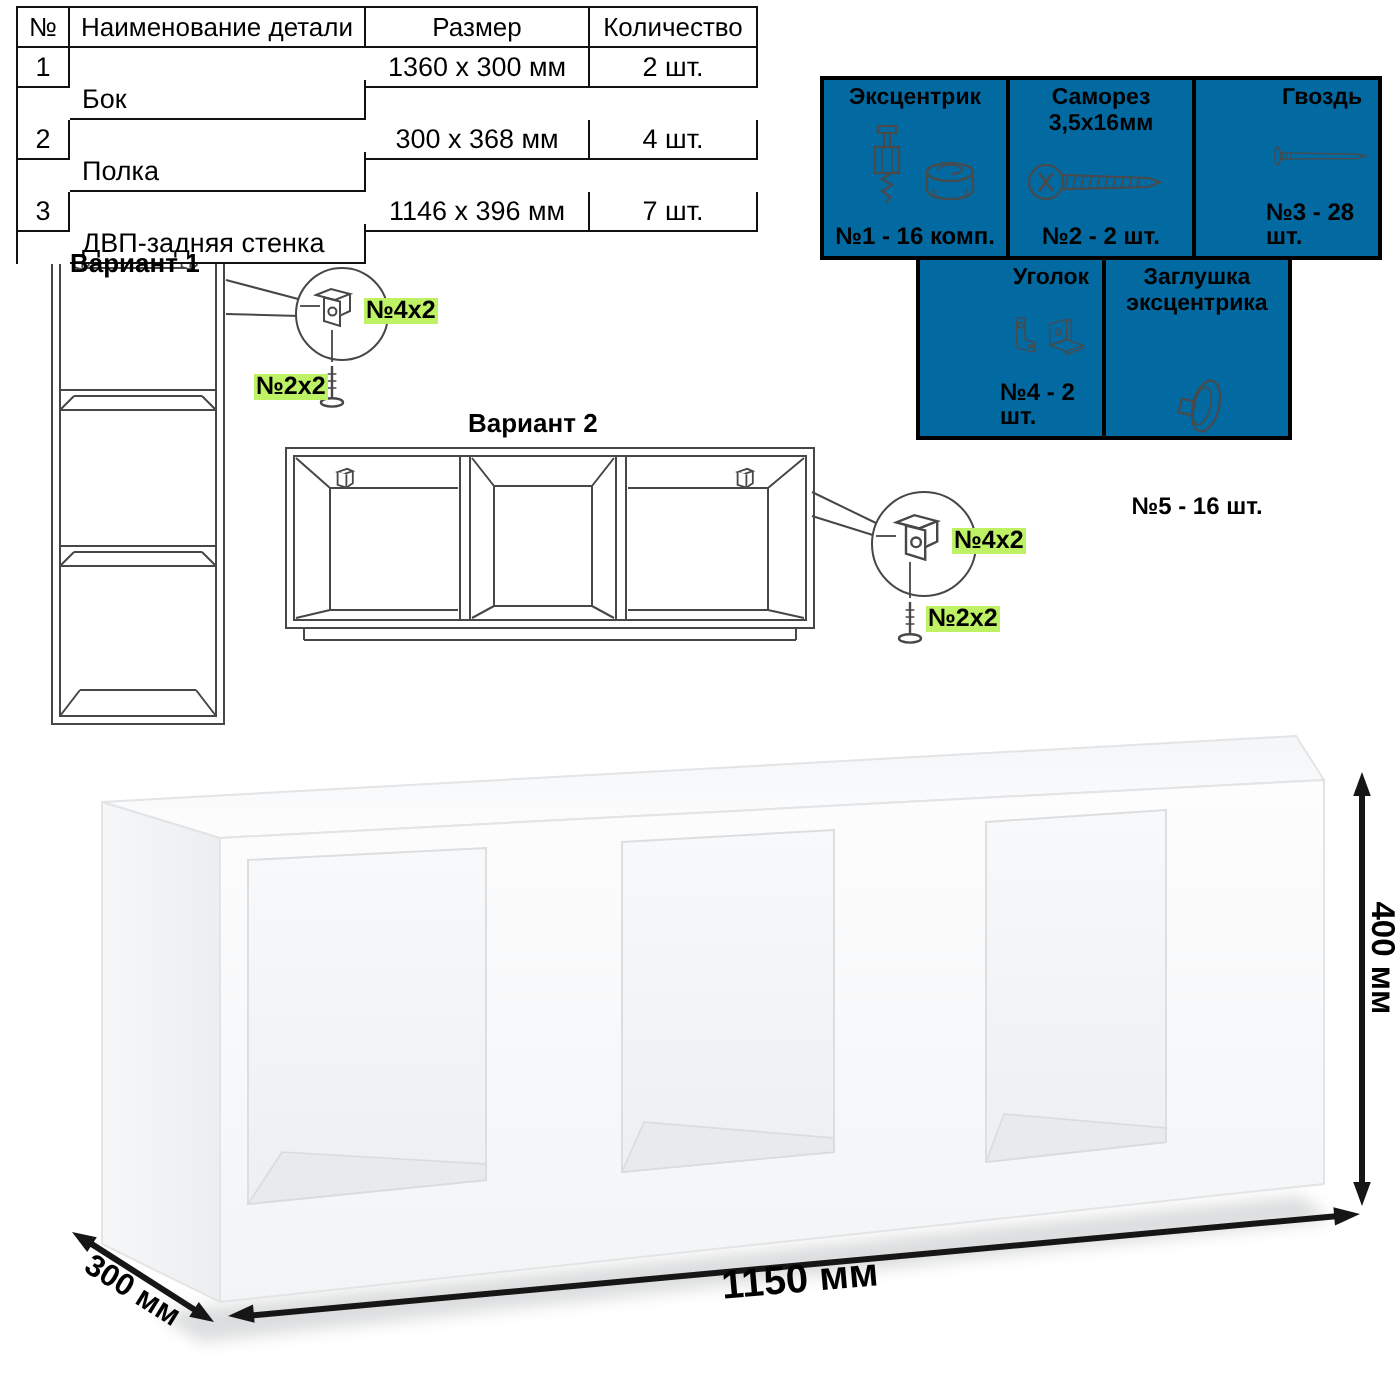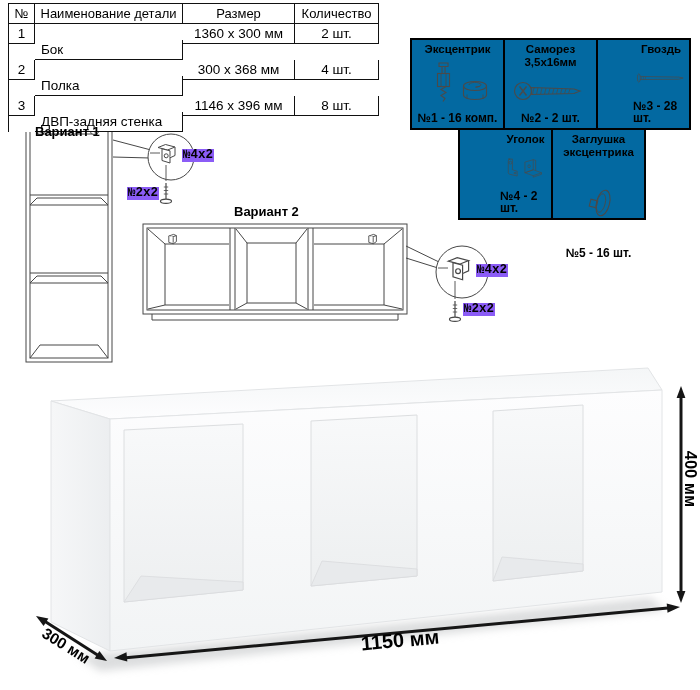--- a/index.html
+++ b/index.html
@@ -17,22 +17,22 @@
   .tbl .nm{justify-content:flex-start;padding-left:6px;margin-top:16px;}
 
   
   .hw{position:absolute;width:95px;height:92px;border:2px solid #000;background:#0369a1;
       box-sizing:border-box;display:flex;flex-direction:column;align-items:center;z-index:2;}
   .hw .nm{font-weight:bold;font-size:11.5px;line-height:1.15;text-align:center;margin-top:3px;}
   .hw .ic{flex:1;display:flex;align-items:center;justify-content:center;width:100%;}
   .hw .qty{font-weight:bold;font-size:12px;margin-bottom:4px;line-height:1;}
 
   .vt{position:absolute;font-weight:bold;font-size:13px;z-index:2;line-height:1;}
-  .cl{position:absolute;font-weight:bold;font-size:12.5px;line-height:1.05;background:#8b5cf6;
-      padding:0 1px;z-index:3;font-family:Liberation Mono, monospace;}
+  .cl{position:absolute;font-weight:bold;font-size:12.5px;line-height:1.05;background:#bef264;
+      padding:0 1px;z-index:3;}
   .dim{position:absolute;font-weight:bold;z-index:2;text-align:center;line-height:1;}
   #dim-w{left:352px;top:630px;width:96px;font-size:20px;transform:rotate(-5deg);}
   #dim-d{left:26px;top:638px;width:80px;font-size:15.5px;transform:rotate(32deg);}
   #dim-h{left:650px;top:470px;width:80px;height:18px;font-size:16.5px;transform:rotate(90deg);}
   .hwsvg{display:block;}
 </style>
 </head>
 <body>
 
 <div class="canvas">
@@ -164,21 +164,21 @@
     <div>2 шт.</div>
 
     <div>2</div>
     <div class="nm">Полка</div>
     <div>300 x 368 мм</div>
     <div>4 шт.</div>
 
     <div>3</div>
     <div class="nm">ДВП-задняя стенка</div>
     <div>1146 x 396 мм</div>
-    <div>8 шт.</div>
+    <div>7 шт.</div>
   </div>
 
   <div class="hw" style="left:410px;top:38px;">
     <div class="nm">Эксцентрик</div>
     <div class="ic">
       <svg class="hwsvg" width="86" height="46" viewBox="0 0 86 46" stroke="#4a4a4a" fill="none" stroke-width="1.1">
         <path d="M24,2 h9 v3.5 h-9 z"></path>
         <path d="M27,5.5 h3 v7 h-3 z"></path>
         <rect x="22.5" y="12.5" width="12" height="13"></rect>
         <path d="M26,12.5 v13 M31,12.5 v13" stroke-width="0.8"></path>

